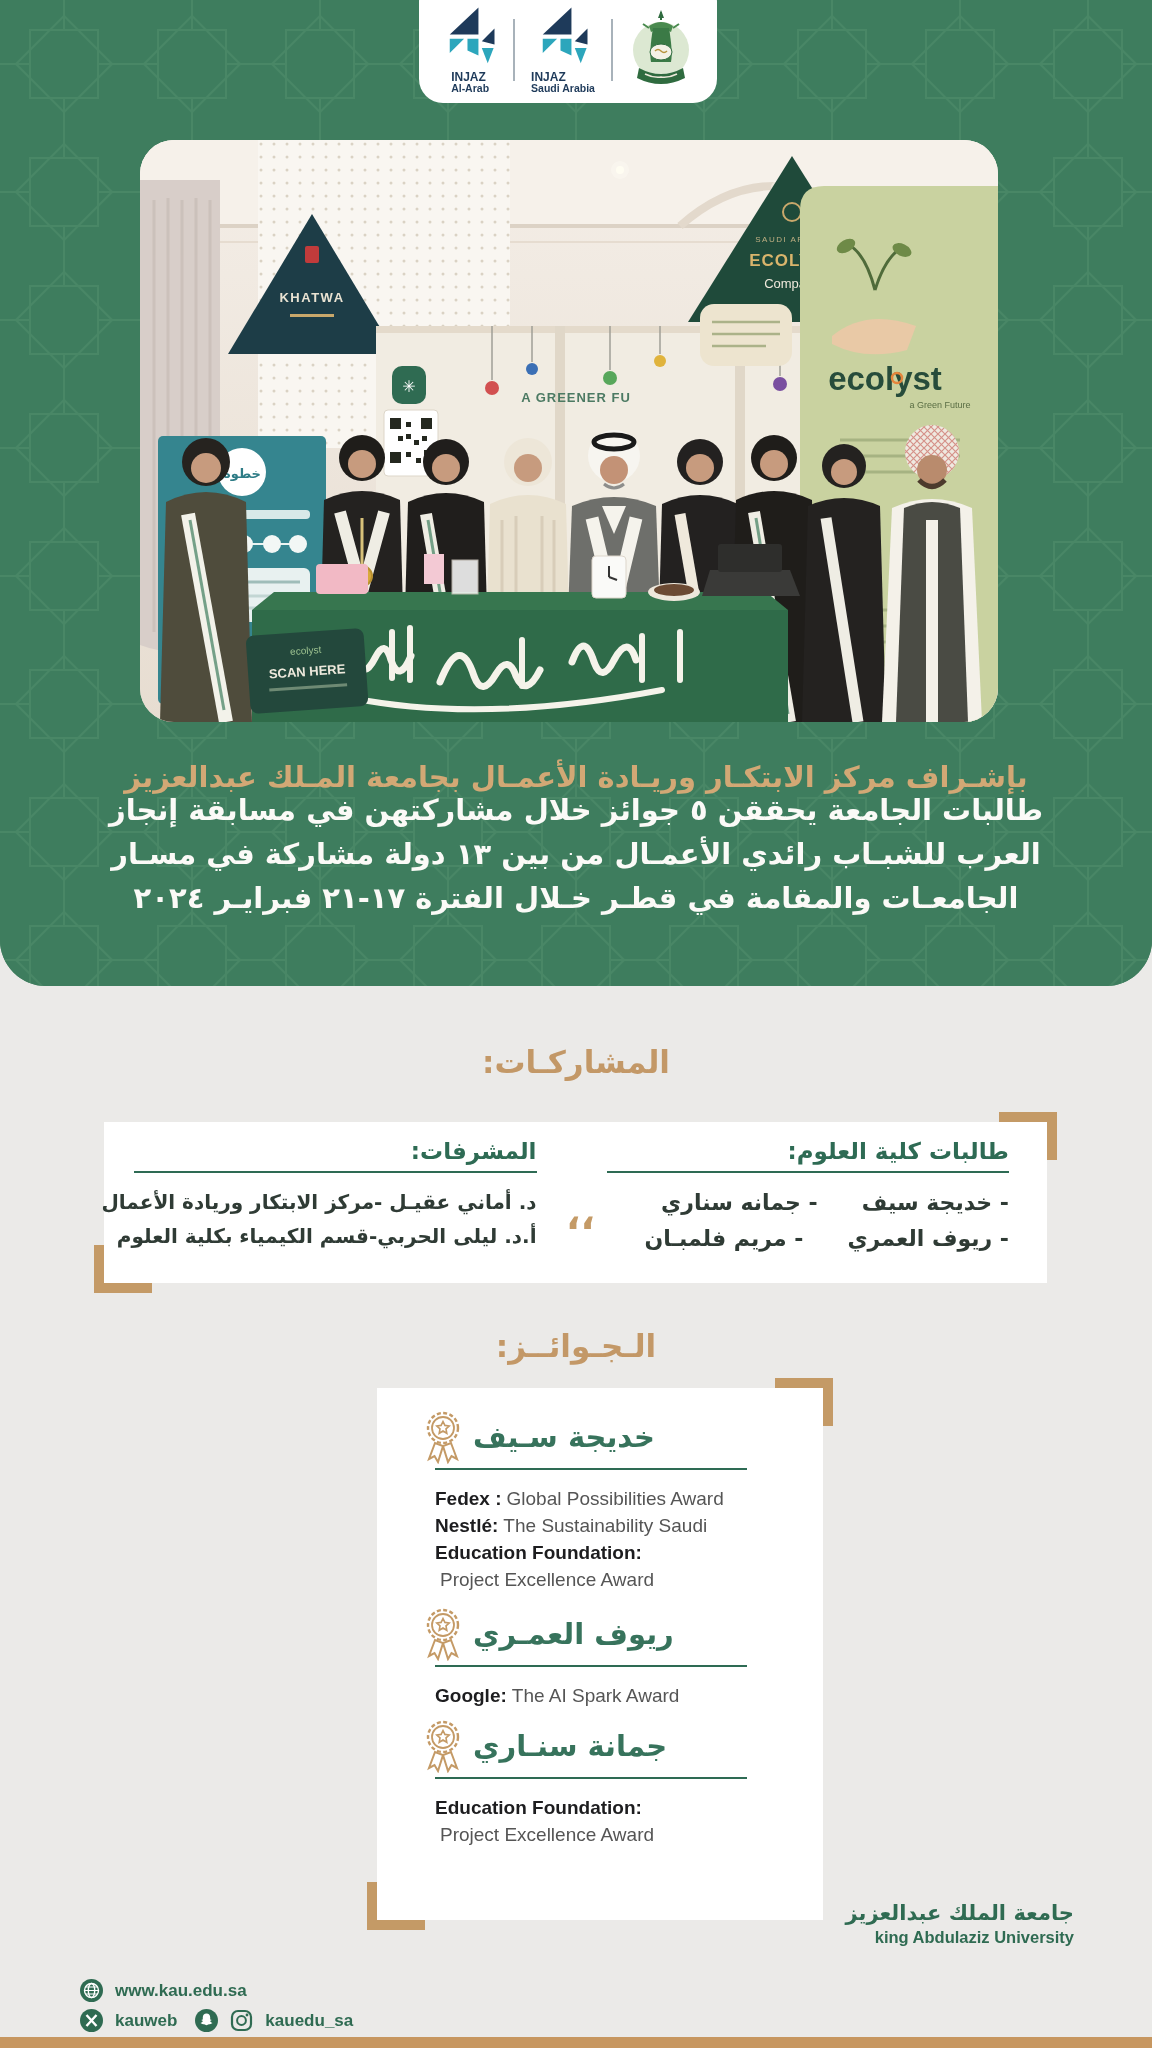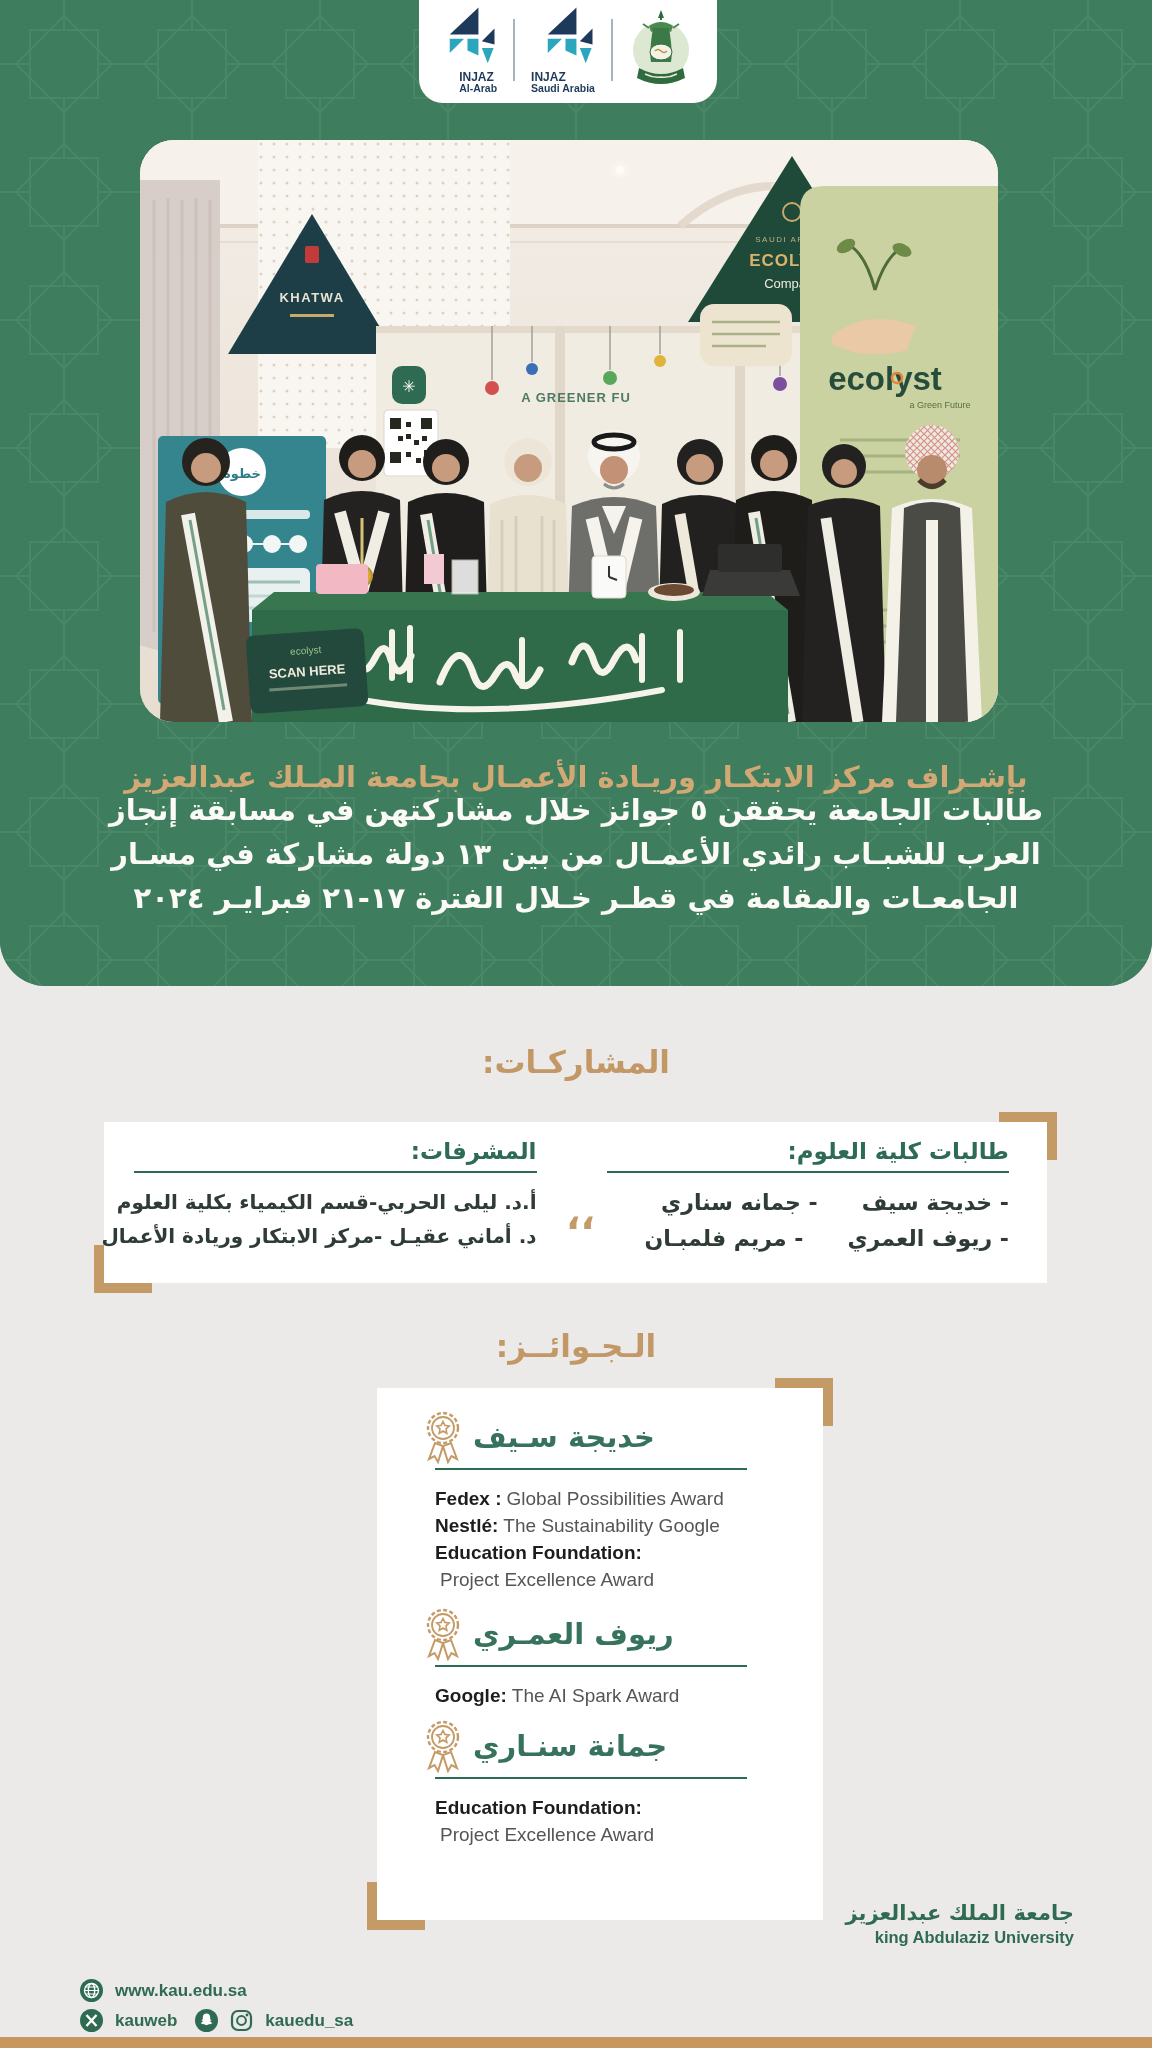--- a/index.html
+++ b/index.html
@@ -12,21 +12,21 @@
     position:absolute;top:0;left:0;width:1152px;height:986px;
     background:#3E7D5E;border-radius:0 0 46px 46px;overflow:hidden;
   }
   .top-section svg.pat{position:absolute;top:0;left:0;}
   .logo-card{
     position:absolute;top:-22px;left:419px;width:298px;height:125px;
     background:#FFFFFF;border-radius:24px;
     display:flex;align-items:center;justify-content:center;gap:16px;
     padding-top:18px;box-sizing:border-box;
   }
-  .logo-block{display:flex;flex-direction:column;align-items:flex-end;}
+  .logo-block{display:flex;flex-direction:column;align-items:center;}
   .logo-label{font-family:"Liberation Sans",sans-serif;color:#1E3A5A;line-height:1.05;margin-top:2px;}
   .logo-label .l1{font-size:12px;font-weight:bold;}
   .logo-label .l2{font-size:10.5px;font-weight:bold;}
   .logo-divider{width:2px;height:62px;background:#A8B2BA;}
   .photo-frame{
     position:absolute;top:140px;left:140px;width:858px;height:582px;
     border-radius:34px;overflow:hidden;background:#EDE6DC;
   }
   .hero-supervision{
     position:absolute;top:736px;left:0;width:100%;text-align:center;
@@ -366,22 +366,22 @@
       <span>- جمانه سناري</span>
     </div>
     <div class="students-row">
       <span>- ريوف العمري</span>
       <span>- مريم فلمبـان</span>
     </div>
   </div>
   <div class="pcol">
     <div class="ptitle">المشرفات:</div>
     <div class="rule"></div>
+    <div class="sup-row">د. أماني عقيـل -مركز الابتكار وريادة الأعمال</div>
     <div class="sup-row">أ.د. ليلى الحربي-قسم الكيمياء بكلية العلوم</div>
-    <div class="sup-row">د. أماني عقيـل -مركز الابتكار وريادة الأعمال</div>
   </div>
   <div class="quote-mark">،،</div>
 </div>
 
 <div class="section-heading h-awards">الـجـوائــز:</div>
 
 <svg width="0" height="0" style="position:absolute">
   <defs>
     <g id="rosette">
       <polygon points="12,33 6,49 11.5,46 15,52 20,36" fill="#FFFFFF" stroke="#C49A66" stroke-width="2"></polygon>
@@ -399,21 +399,21 @@
 
   <div class="aw-head">
     <div class="aw-name">خديجة سـيف</div>
     <svg width="40" height="54" viewBox="0 0 40 54">
         <use href="#rosette"></use>
       </svg>
   </div>
   <div class="aw-rule"></div>
   <div class="aw-lines">
     <div><b>Fedex :</b><span>Global Possibilities Award</span></div>
-    <div><b>Nestlé:</b><span>The Sustainability Google</span></div>
+    <div><b>Nestlé:</b><span>The Sustainability Saudi</span></div>
     <div><b>Education Foundation:</b><span></span></div>
     <div><b></b><span>Project Excellence Award</span></div>
   </div>
 
   <div class="gap1"></div>
   <div class="aw-head">
     <div class="aw-name">ريوف العمـري</div>
     <svg width="40" height="54" viewBox="0 0 40 54">
         <use href="#rosette"></use>
       </svg>

